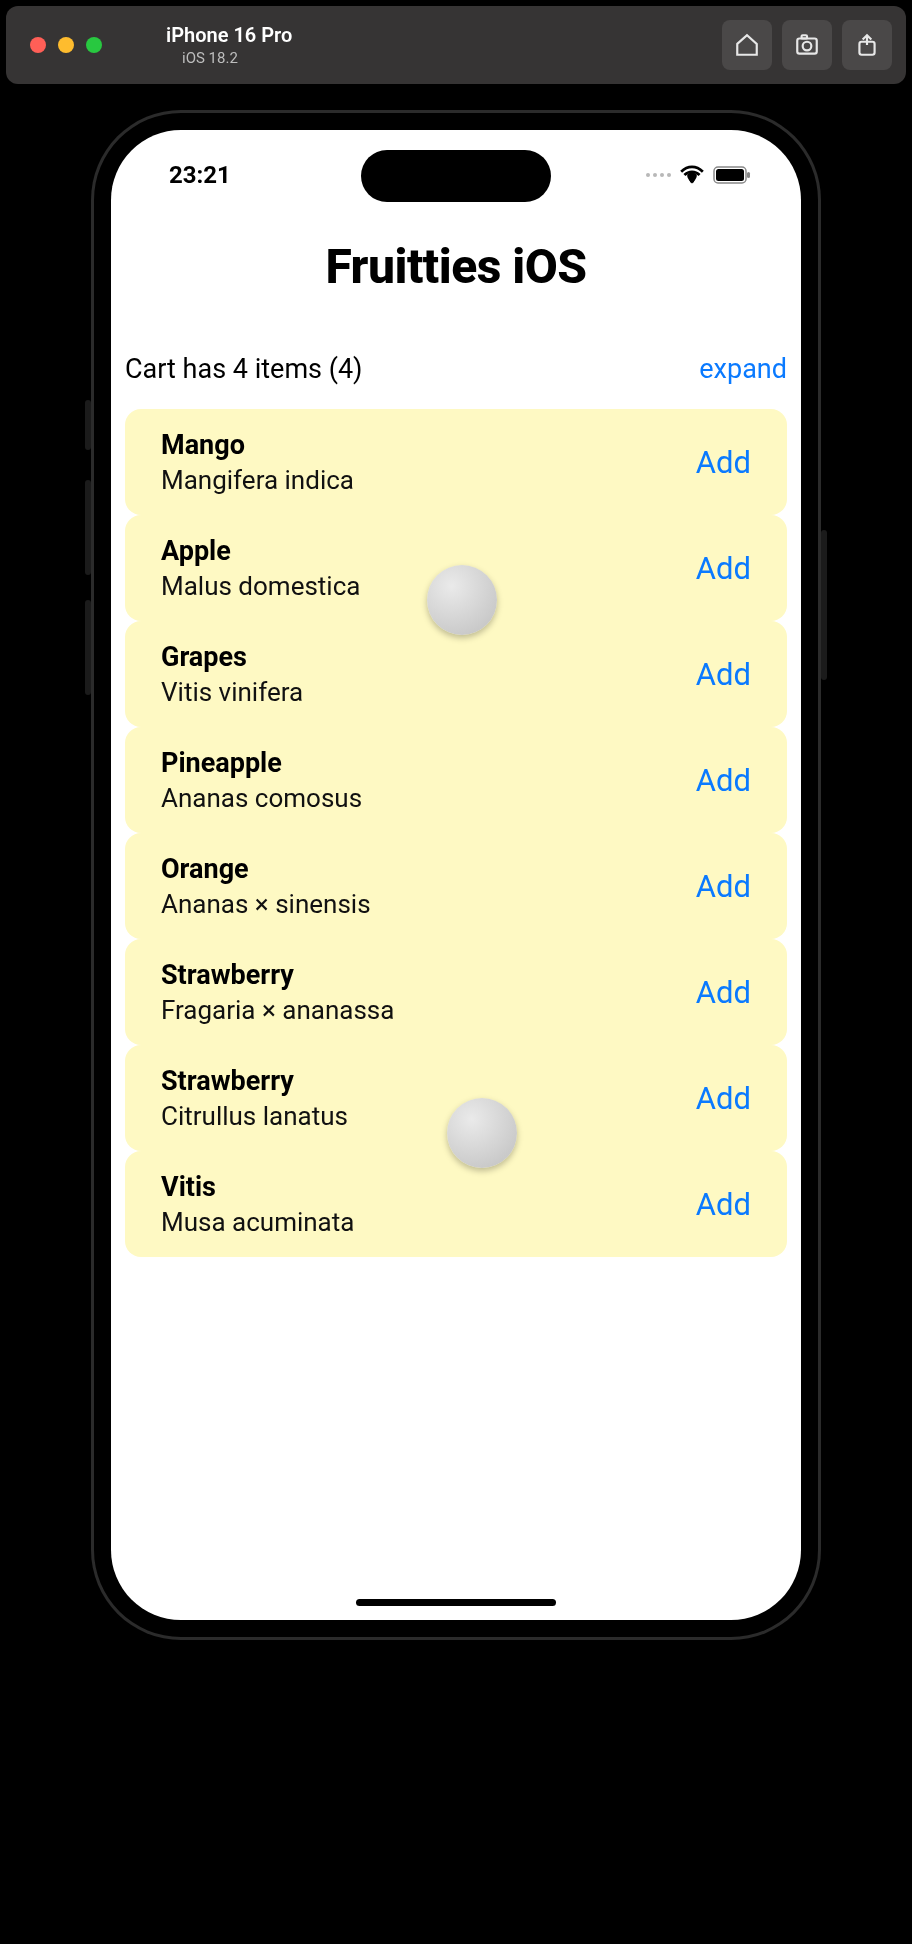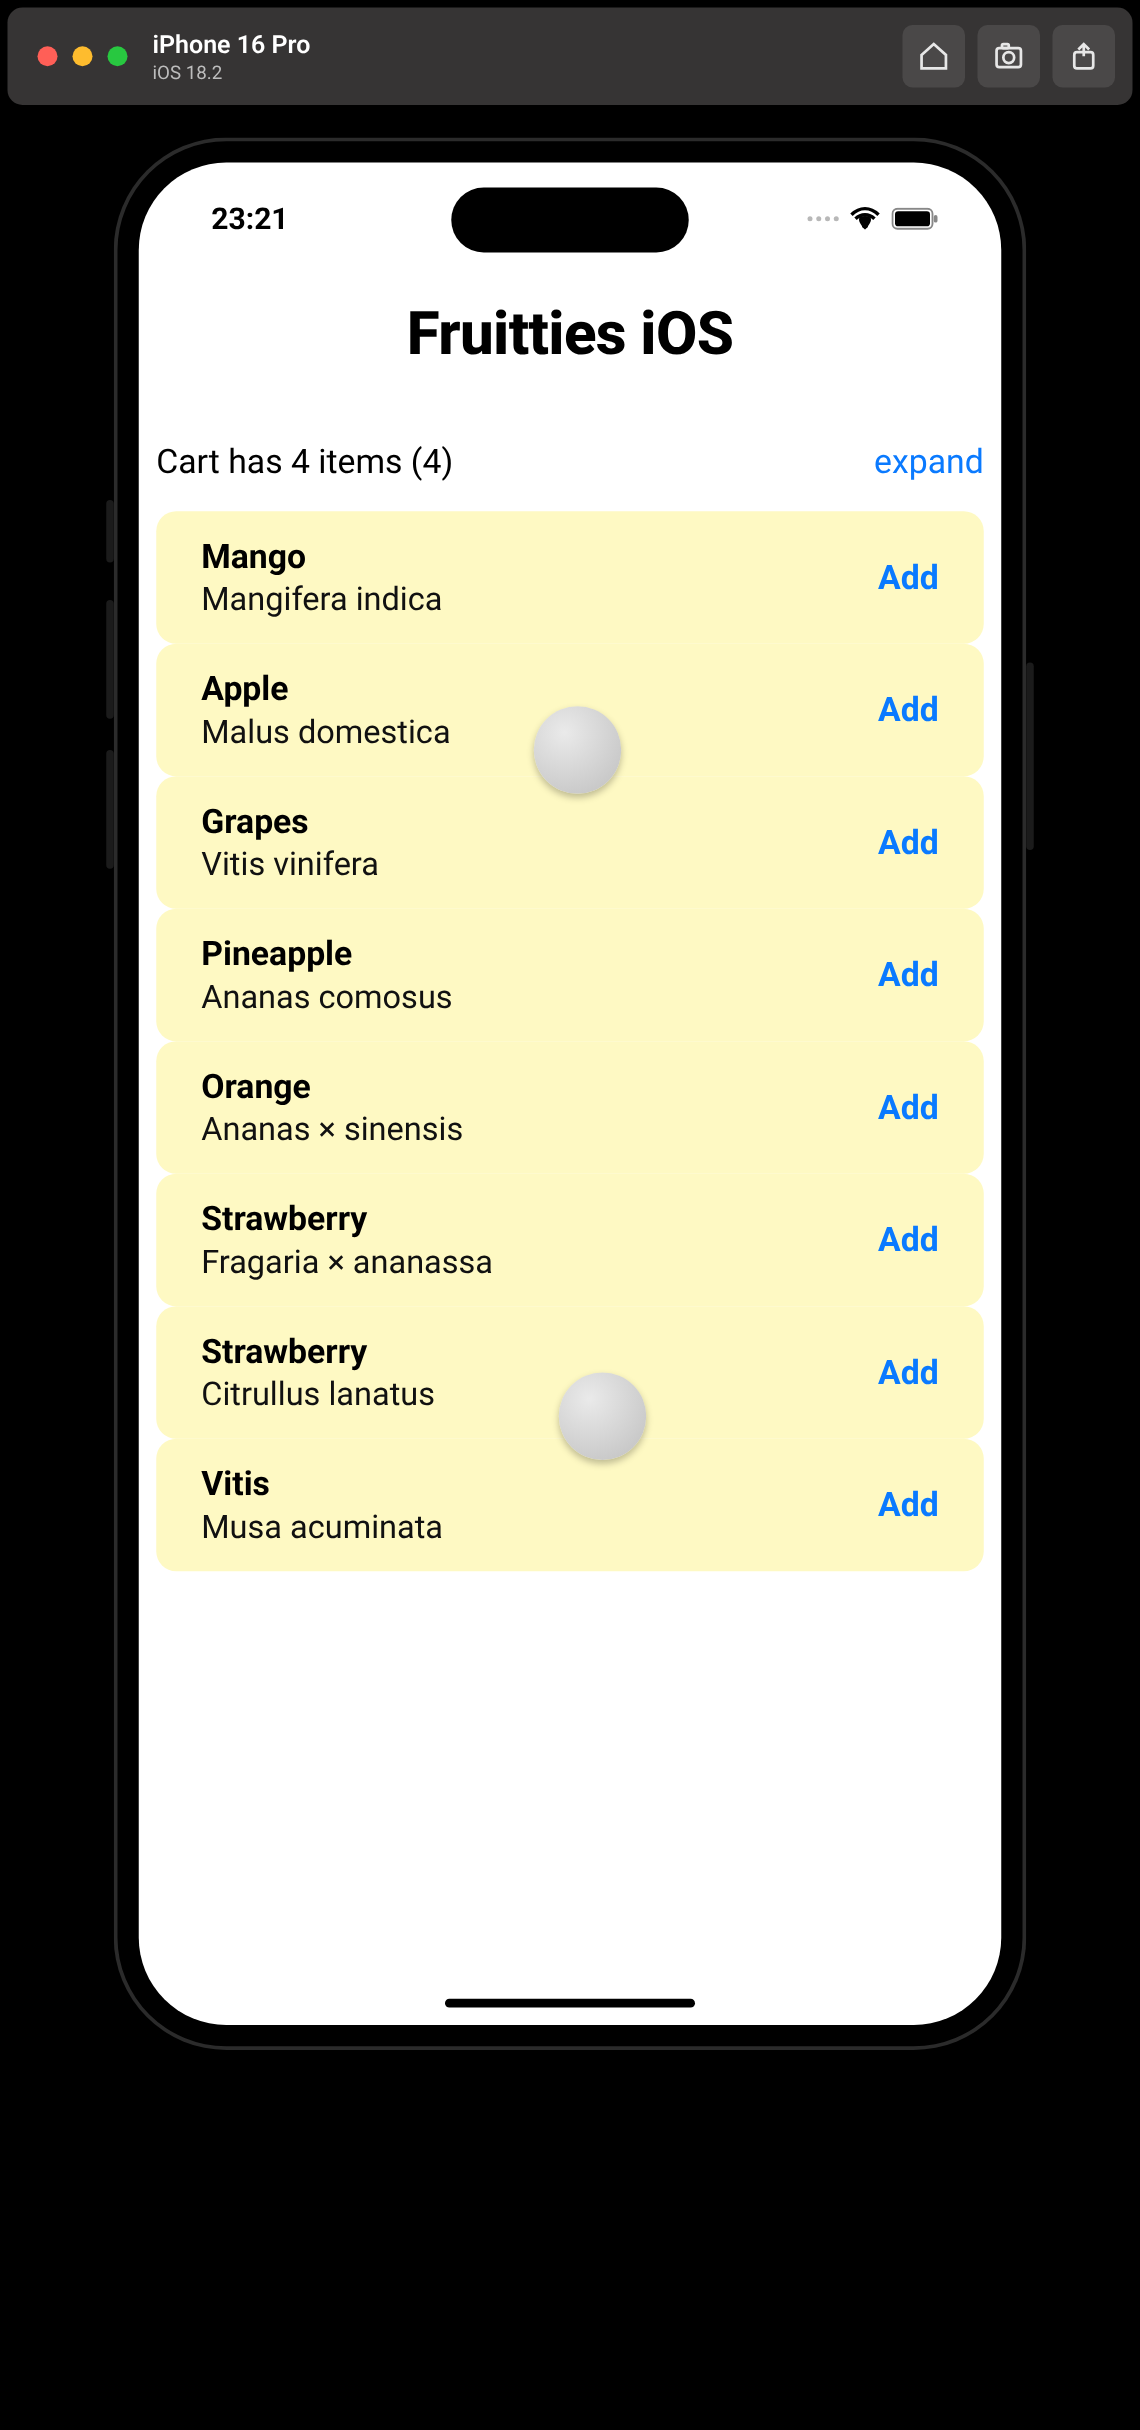--- a/index.html
+++ b/index.html
@@ -13,29 +13,30 @@
     
     .sim-titlebar {
       background: #363434;
       height: 78px;
       display: flex;
       align-items: center;
       padding: 0 24px;
       border-radius: 12px;
       margin: 6px;
       position: relative;
+      gap: 44px;
     }
     .traffic-lights { display: flex; gap: 12px; }
     .tl { width: 16px; height: 16px; border-radius: 50%; }
     .tl-red { background: #ff5f57; }
     .tl-yellow { background: #febc2e; }
     .tl-green { background: #28c840; }
     .sim-title-block { margin-left: 20px; color: #fff; }
     .sim-title { font-size: 20px; font-weight: 600; }
-    .sim-subtitle { font-size: 15px; color: #bdbdbd; margin-top: 2px; }
+    .sim-subtitle { font-size: 15px; color: #bdbdbd; margin-top: 2px; margin-left: 16px; }
     .sim-buttons { position: absolute; right: 14px; display: flex; gap: 10px; }
     .sim-btn {
       width: 50px; height: 50px;
       background: #4a4848;
       border-radius: 8px;
       display: flex; align-items: center; justify-content: center;
       color: #ddd;
     }
     .sim-btn svg { width: 26px; height: 26px; stroke: #e7e7e7; fill: none; stroke-width: 2; }
 
@@ -120,21 +121,21 @@
       background: #fef9c3;
       border-radius: 16px;
       padding: 20px 36px;
       display: flex;
       align-items: center;
       justify-content: space-between;
     }
     .card-texts { display: flex; flex-direction: column; gap: 4px; }
     .fruit-name { font-size: 27px; font-weight: 700; color: #000; }
     .fruit-latin { font-size: 26px; color: #111; font-weight: 400; }
-    .add-btn { color: #0a7aff; font-size: 27px; font-weight: 700; }
+    .add-btn { color: #0a7aff; font-size: 31px; font-weight: 400; }
 
     .home-indicator {
       position: absolute;
       bottom: 14px;
       left: 50%;
       transform: translateX(-50%);
       width: 200px;
       height: 7px;
       background: #000;
       border-radius: 5px;

